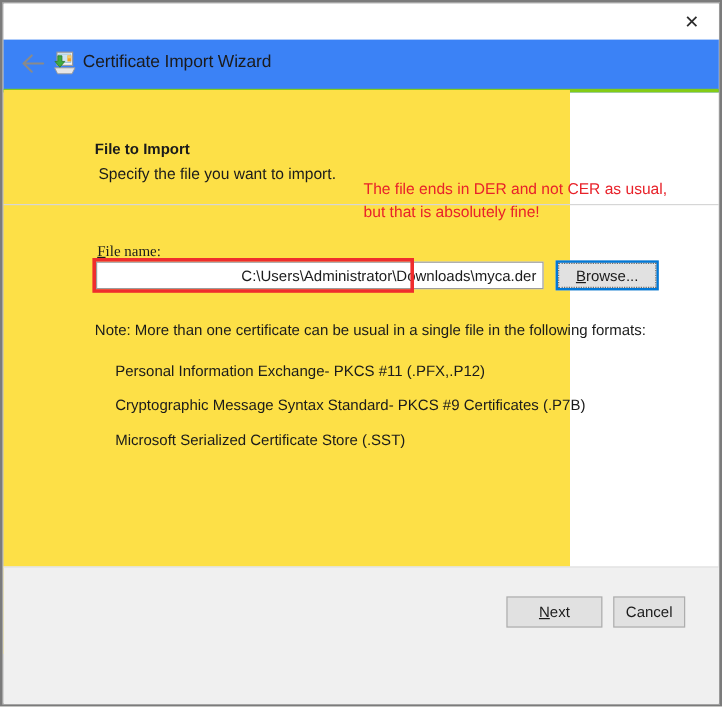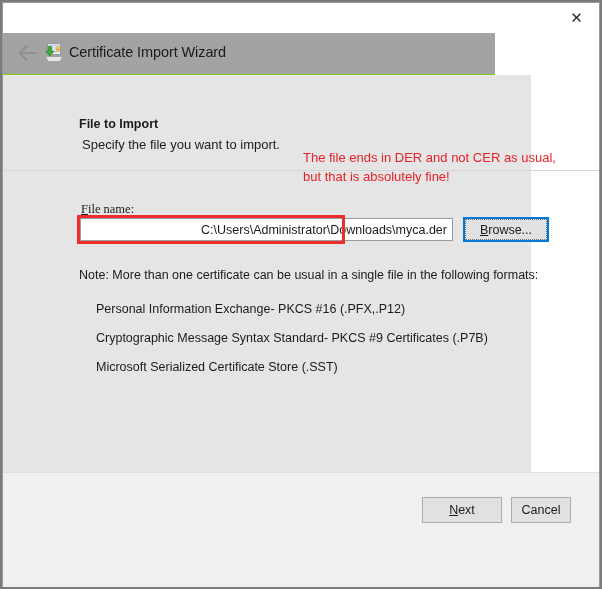--- a/index.html
+++ b/index.html
@@ -64,24 +64,24 @@
     font-family: "DejaVu Sans", sans-serif;
     line-height: 1;
     cursor: default;
   }
 
   
   .header-band {
     position: absolute;
     left: 0;
     top: 30px;
-    width: 492px;
+    width: 596px;
     height: 41px;
-    background: #a3a3a3;
-    border-bottom: 6px solid #84cc16;
+    background: #3b82f6;
+    border-bottom: 3px solid #84cc16;
   }
   .back-arrow {
     position: absolute;
     left: 8px;
     top: 4px;
     width: 34px;
     height: 32px;
     display: flex;
     align-items: center;
     justify-content: center;
@@ -106,23 +106,23 @@
     color: #1b1b1b;
     white-space: nowrap;
     letter-spacing: -0.1px;
   }
 
   
   .page-body {
     position: absolute;
     left: 0;
     top: 72px;
-    width: 528px;
+    width: 472px;
     height: 470px;
-    background: #e5e5e5;
+    background: #fde047;
   }
 
   .section-heading {
     position: absolute;
     left: 76px;
     top: 42px;
     font-size: 12.5px;
     font-weight: bold;
     color: #1b1b1b;
     white-space: nowrap;
@@ -333,21 +333,21 @@
       <button class="browse-btn">
           <span class="inner">
             <span class="accel">B</span>
             <span>rowse...</span>
           </span>
         </button>
 
       <div class="note-line">Note:  More than one certificate can be usual in a single file in the following formats:</div>
 
       <div class="format-list">
-        <div class="format-item">Personal Information Exchange- PKCS #16 (.PFX,.P12)</div>
+        <div class="format-item">Personal Information Exchange- PKCS #11 (.PFX,.P12)</div>
         <div class="format-item">Cryptographic Message Syntax Standard- PKCS #9 Certificates (.P7B)</div>
         <div class="format-item">Microsoft Serialized Certificate Store (.SST)</div>
       </div>
     </div>
 
     <div class="footer-bar">
       <button class="btn btn-next">
           <span class="accel">N</span>
           <span>ext</span>
         </button>

